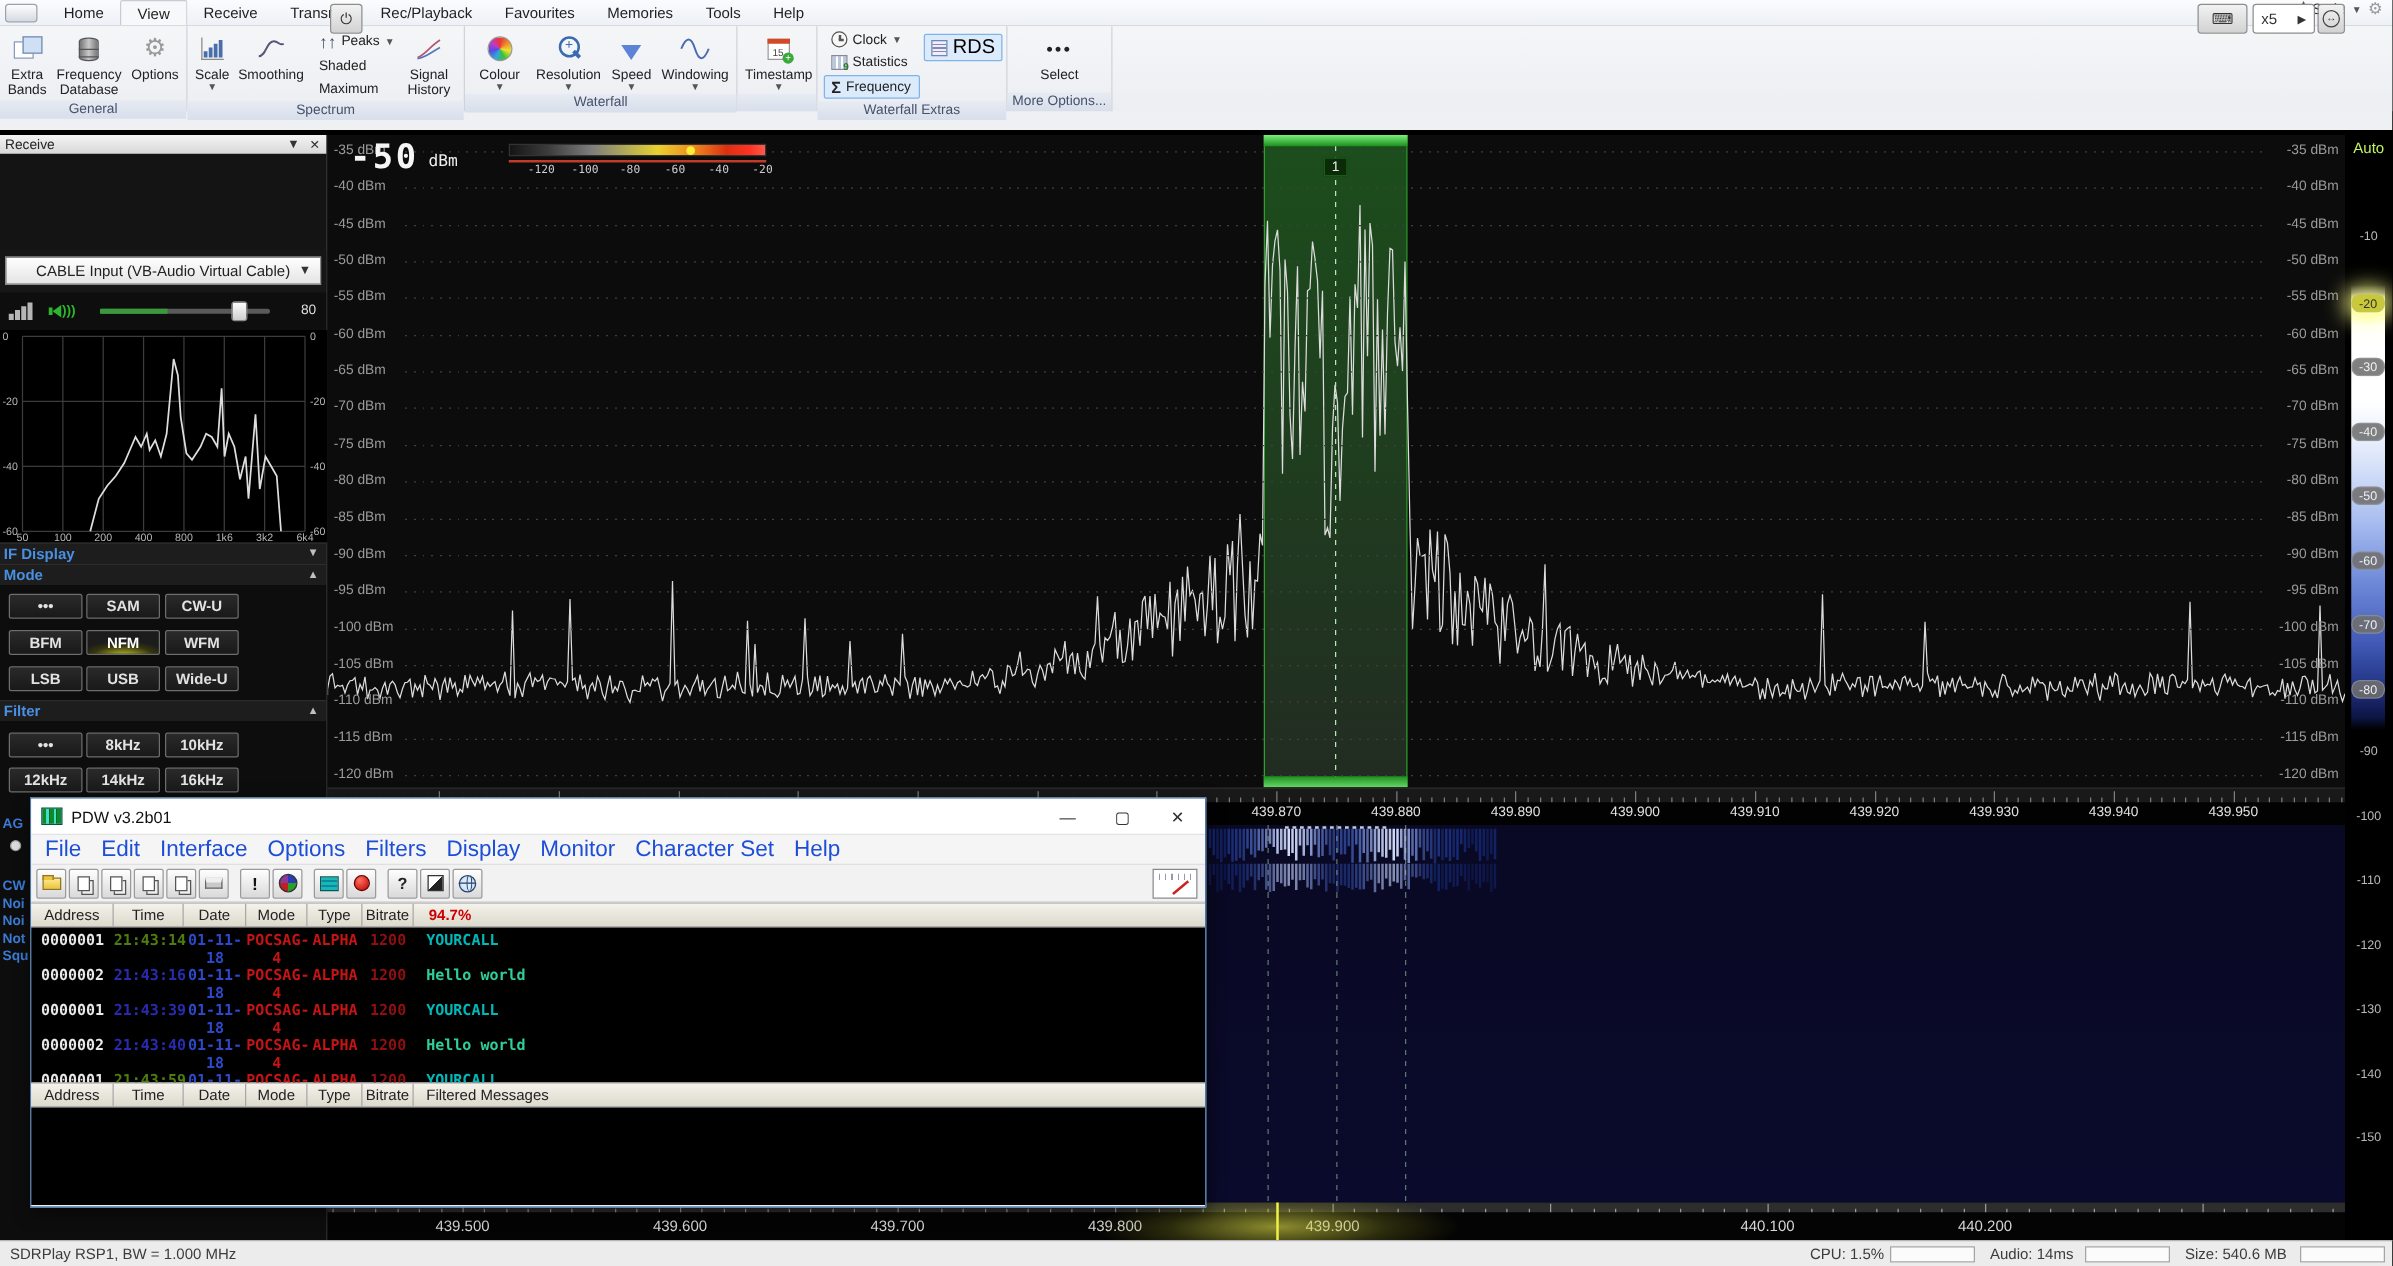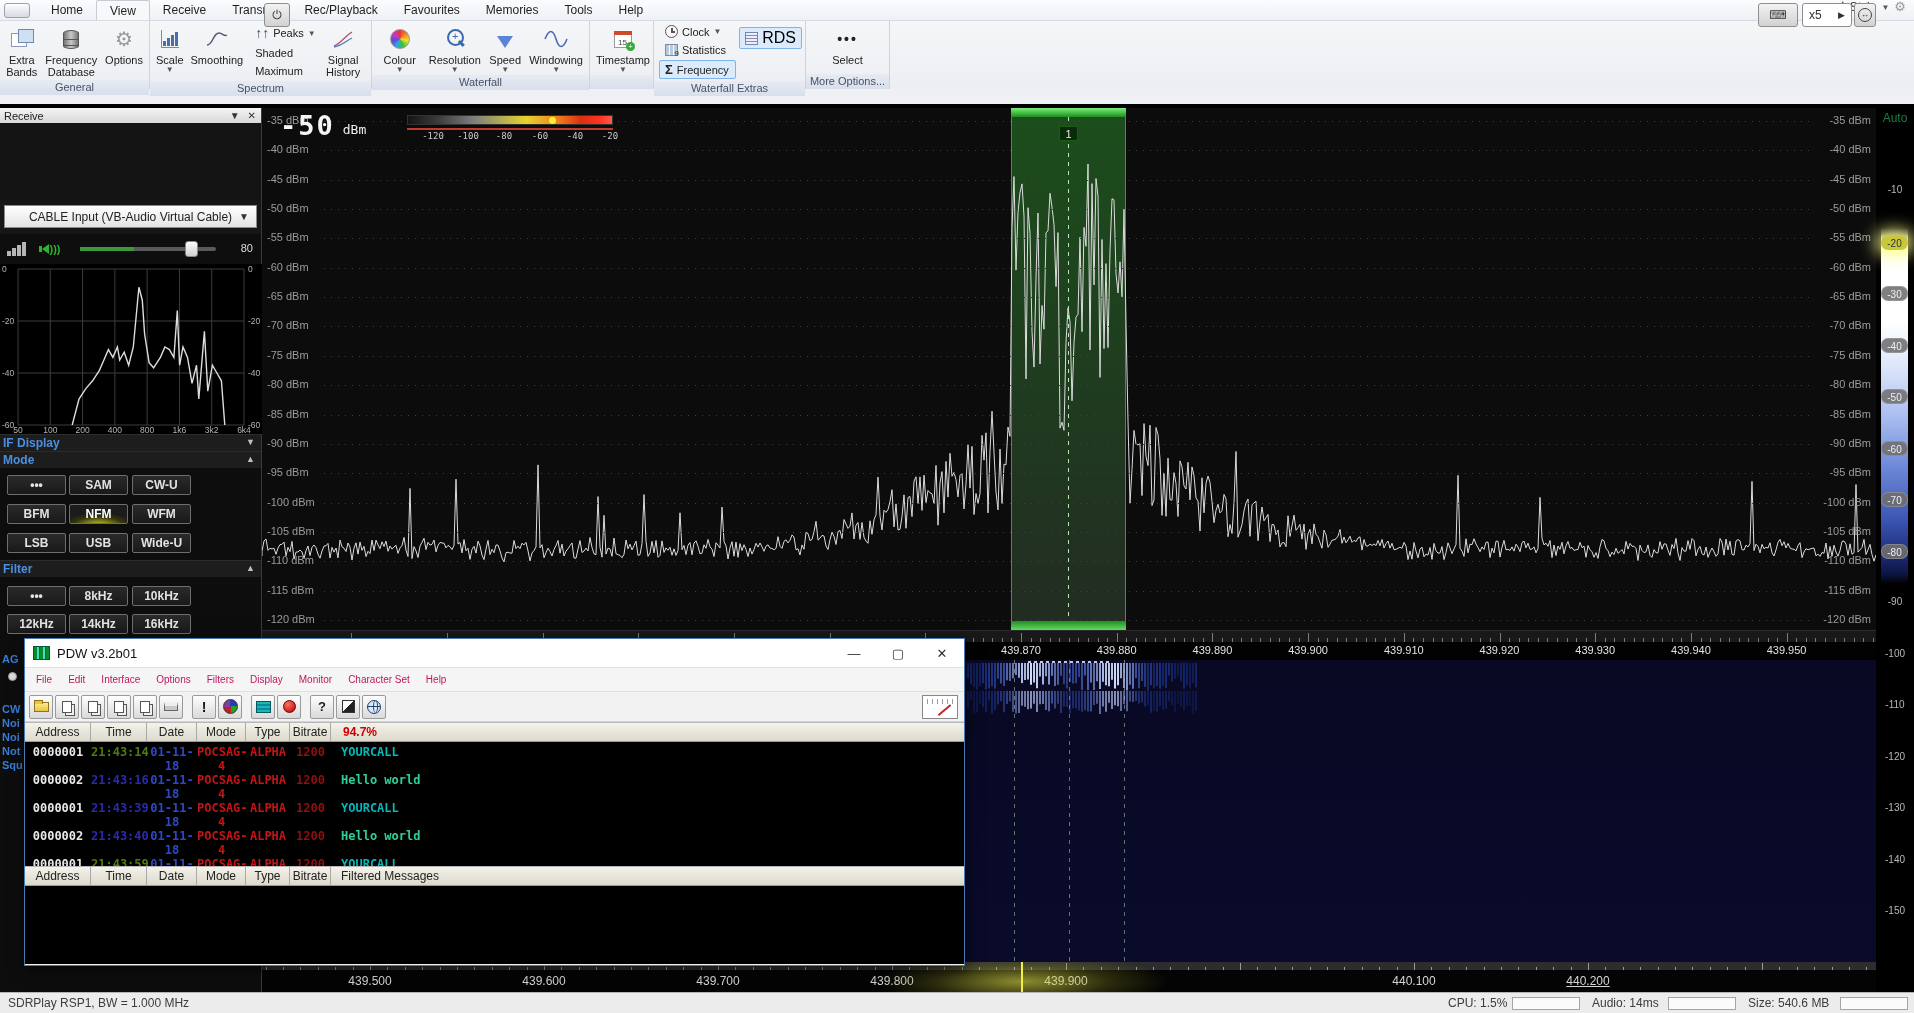--- a/index.html
+++ b/index.html
@@ -108,21 +108,21 @@
 .frtick{position:absolute;bottom:0;width:1px;background:#7d7d7d}
 #freq-labels{position:absolute;left:262px;top:642px;width:1614px;height:18px;background:#020202}
 .flab{position:absolute;top:2px;color:#e2e2e2;font-size:11px;transform:translateX(-50%)}
 
 #waterfall{position:absolute;left:262px;top:660px;width:1614px;height:302px;background:linear-gradient(#090924,#0a0a2c)}
 .wf-vdash{position:absolute;top:0;width:1px;height:302px;background-image:repeating-linear-gradient(rgba(165,205,165,.55) 0 4px,transparent 4px 9px)}
 .wf-topdash{position:absolute;top:1px;width:3px;height:2px;background:#c3c9dd}
 #wf-tooltip{position:absolute;left:726px;top:232px;width:172px;height:56px;background:#000;color:#fff;font-family:"DejaVu Sans Mono",monospace;font-size:13px;padding:8px 0 0 10px;line-height:20px}
 
 #right-col{position:absolute;left:1876px;top:108px;width:38px;height:884px;background:#000}
-#auto-label{position:absolute;left:0;top:3px;width:100%;text-align:center;color:#15803d;font-size:12px}
+#auto-label{position:absolute;left:0;top:3px;width:100%;text-align:center;color:#bef264;font-size:12px}
 #rs-track{position:absolute;left:5px;top:24px;width:27px;height:845px;background:linear-gradient(to bottom,#000 0px,#000 96px,#555 102px,#fdfd9c 108px,#ffffff 128px,#ffffff 190px,#dce6fa 235px,#a9bdf0 285px,#6d88d8 335px,#3e58b4 385px,#1f2f7e 420px,#0d1542 442px,#000 452px,#000 100%)}
 .rs-lab{position:absolute;left:0;width:38px;text-align:center;color:#b8b8b8;font-size:10px}
 .rs-badge{position:absolute;left:5px;width:27px;height:15px;line-height:15px;text-align:center;font-size:10px;color:#f0f0f0;background:rgba(110,110,110,.88);border:1px solid rgba(190,190,190,.35);border-radius:7px}
 .rs-badge.yellow{background:#c8c838;color:#333;box-shadow:0 0 16px 6px rgba(255,255,140,.8)}
 
 #bottom-ruler{position:absolute;left:262px;top:962px;width:1614px;height:8px;background:#2d2d2d}
 .brtick{position:absolute;bottom:0;width:1px;background:#9a9a9a}
 #bottom-labels{position:absolute;left:262px;top:970px;width:1614px;height:22px;background:#040404}
 .blab{position:absolute;top:4px;color:#d6d6d6;font-size:12px;transform:translateX(-50%)}
 #b-highlight{position:absolute;left:262px;top:962px;width:1614px;height:30px;pointer-events:none}
@@ -135,21 +135,21 @@
 .sbar{position:absolute;top:4px;width:68px;height:13px;border:1px solid #a5a5a5;background:#fbfbfb}
 .sbar .fill{height:100%;background:#28a828}
 
 #pdw{position:absolute;left:24px;top:638px;width:941px;height:328px;background:#f0f0f0;border:1px solid #4a7ab0;box-shadow:2px 4px 14px rgba(0,0,0,.55)}
 #pdw-title{height:29px;background:#fff;display:flex;align-items:center;border-bottom:1px solid #e2e2e2}
 #pdw-appicon{width:17px;height:14px;margin:0 7px 0 8px;background:repeating-linear-gradient(90deg,#0a8a2a 0 3px,#40e0c0 3px 5px,#063 5px 6px);border:1px solid #054;}
 #pdw-title .t{font-size:13px;color:#111}
 #pdw-winbtns{margin-left:auto;display:flex;height:100%}
 .winbtn{width:44px;height:100%;display:flex;align-items:center;justify-content:center;font-size:13px;color:#333}
 #pdw-menus{height:24px;background:#f5f5f5;display:flex;align-items:center;padding-left:3px;border-bottom:1px solid #e0e0e0}
-.pmenu{font-size:10px;color:#be185d;padding:2px 8px}
+.pmenu{font-size:18px;color:#1d4ed8;padding:2px 8px}
 #pdw-toolbar{height:30px;background:#f2f2f2;display:flex;align-items:center;padding-left:4px;border-bottom:1px solid #d4d4d4}
 .ti{width:24px;height:24px;border:1px solid #9a9a9a;border-radius:2px;background:linear-gradient(#fefefe,#d9d9d9);display:flex;align-items:center;justify-content:center;margin-right:2px}
 .ti.gap{margin-left:7px}
 .i-folder{width:15px;height:10px;background:linear-gradient(#ffe98c,#e9c53e);border:1px solid #93741c;position:relative}
 .i-folder::before{content:"";position:absolute;top:-3px;left:-1px;width:7px;height:3px;background:#e9c53e;border:1px solid #93741c;border-bottom:none}
 .i-doc{width:10px;height:12px;background:#fff;border:1px solid #555;box-shadow:3px 3px 0 -1px #eee,3px 3px 0 0 #555}
 .i-print{width:14px;height:9px;background:#c9c9c9;border:1px solid #666;border-top:4px solid #efefef}
 .i-excl{font-weight:bold;font-size:14px;color:#111}
 .i-pie{width:15px;height:15px;border-radius:50%;background:conic-gradient(#2a3ab8 0 25%,#28a028 25% 50%,#c02020 50% 75%,#8a3a9a 75% 100%);border:1px solid #333}
 .i-mon{width:15px;height:12px;border:1px solid #045a5a;background:repeating-linear-gradient(#18b8b8 0 2px,#0a8a9a 2px 4px)}
@@ -1013,21 +1013,21 @@
       <div class="brtick" style="left: 1604.4px; height: 3px;"></div>
     </div>
   <div id="bottom-labels">
       <div class="blab" style="left: 108px;">439.500</div>
       <div class="blab" style="left: 282px;">439.600</div>
       <div class="blab" style="left: 456px;">439.700</div>
       <div class="blab" style="left: 630px;">439.800</div>
       <div class="blab" style="left: 804px;">439.900</div>
       <div class="blab" style="left: 978px; margin-top: 23px;">440.000</div>
       <div class="blab" style="left: 1152px;">440.100</div>
-      <div class="blab" style="left: 1326px; text-decoration: underline;">440.200</div>
+      <div class="blab" style="left: 1326px;">440.200</div>
     </div>
   <div id="b-highlight">
     <div id="b-glow"></div>
     <div id="b-yline"></div>
   </div>
   <div class="bbtn" style="left:264px;width:26px">⏻</div>
   <div class="bbtn" style="left:1758px;width:40px">⌨</div>
   <div class="bbtn" style="left:1802px;width:50px;justify-content:space-between;padding:0 6px;background:#fff">
       <span>x5</span>
       <span style="font-size:9px">▶</span>

